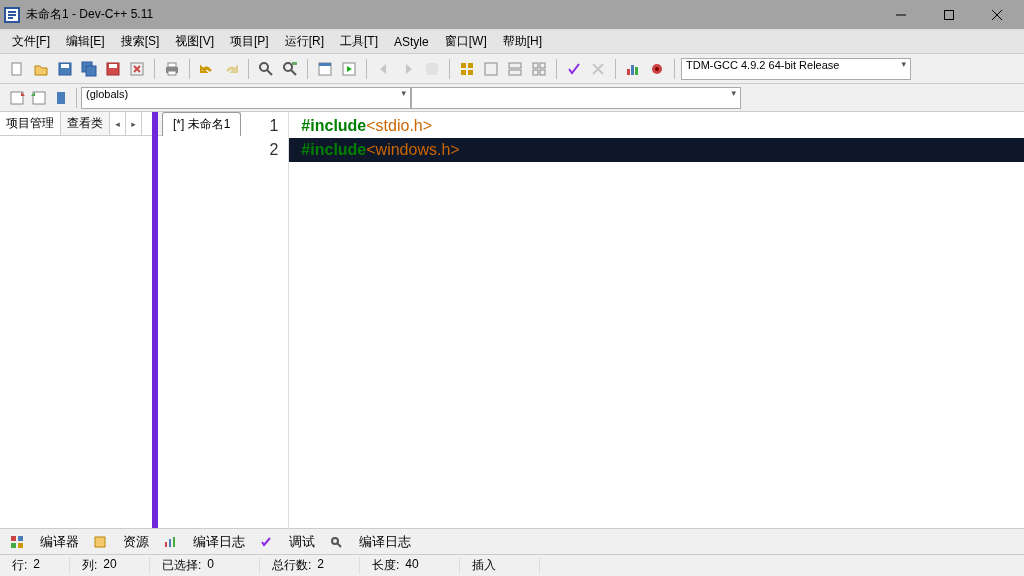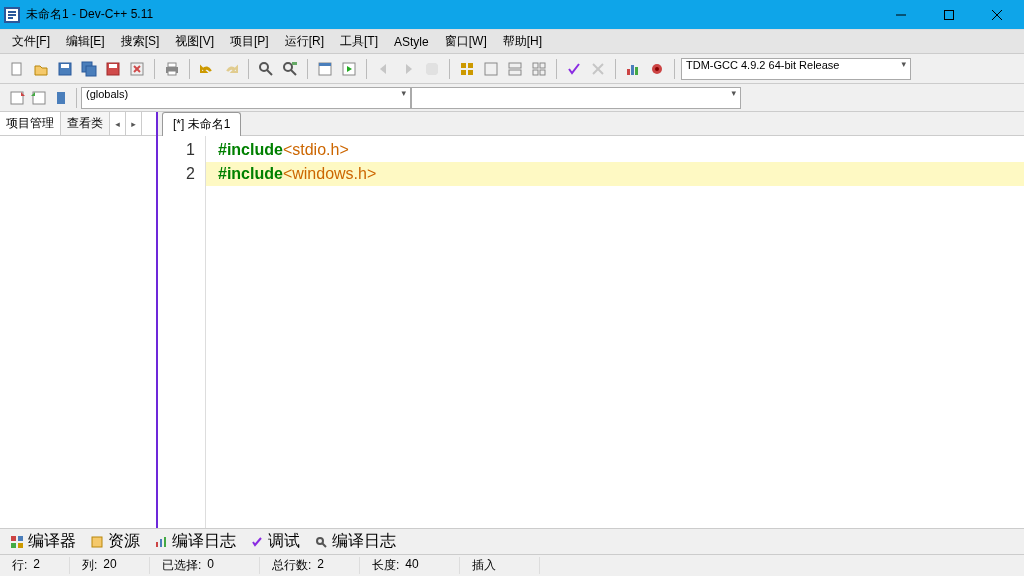--- a/index.html
+++ b/index.html
@@ -1,48 +1,48 @@
 <!DOCTYPE html>
 <html><head>
 <meta charset="utf-8">
 <style>
 * { box-sizing: border-box; margin: 0; padding: 0; font-family: "Microsoft YaHei", SimSun, sans-serif; }
 body { width: 1024px; height: 576px; background: #fff; overflow: hidden; font-size: 12px; display: flex; flex-direction: column; }
-.titlebar { height: 30px; background: #0ea5e9; border-bottom: 1px solid #ddd; display: flex; align-items: center; padding: 0 4px; }
+.titlebar { height: 30px; background: #a3a3a3; border-bottom: 1px solid #ddd; display: flex; align-items: center; padding: 0 4px; }
 .titlebar .app-icon { width: 16px; height: 16px; margin-right: 6px; }
 .titlebar .title-text { flex: 1; font-size: 12px; color: #000; }
 .title-controls { display: flex; gap: 2px; }
 .title-btn { width: 46px; height: 28px; display: flex; align-items: center; justify-content: center; cursor: pointer; }
 .menubar { height: 24px; background: #e5e5e5; display: flex; align-items: center; padding: 0 4px; border-bottom: 1px solid #ccc; }
 .menu-item { padding: 3px 8px; cursor: pointer; font-size: 12px; }
 .toolbar { height: 30px; background: #f0f0f0; display: flex; align-items: center; padding: 2px 6px; gap: 2px; border-bottom: 1px solid #ccc; }
 .tb-btn { width: 22px; height: 22px; border: 1px solid transparent; display: flex; align-items: center; justify-content: center; cursor: pointer; }
 .tb-sep { width: 1px; height: 20px; background: #bbb; margin: 0 4px; }
 .combo { height: 22px; border: 1px solid #aaa; background: #fff; font-family: Consolas, monospace; font-size: 11px; padding: 0 4px; display: flex; align-items: flex-start; justify-content: space-between; }
 .combo .arrow { font-size: 9px; color: #555; }
 .secondbar { height: 28px; background: #f0f0f0; display: flex; align-items: center; padding: 2px 6px; gap: 0; border-bottom: 1px solid #ccc; }
 .workspace { flex: 1; display: flex; min-height: 0; }
-.side-tabs { width: 158px; border-right: 2px solid #6d28d9; background: #fff; display: flex; flex-direction: column; }
+.side-tabs { width: 158px; border-right: 6px solid #6d28d9; background: #fff; display: flex; flex-direction: column; }
 .side-tab-row { display: flex; border-bottom: 1px solid #ccc; height: 24px; }
 .side-tab { padding: 4px 6px; font-size: 12px; border-right: 1px solid #ccc; cursor: pointer; background: #f5f5f5; display:flex; align-items:center; }
 .side-tab.active { background: #fff; font-weight: normal; }
 .side-nav-btn { width: 16px; display:flex; align-items:center; justify-content:center; border-right:1px solid #ccc; cursor:pointer; font-size:9px; color:#555;}
-.editor-area { flex: 1; display: flex; flex-direction: column; }
+.editor-area { flex: 1; display: flex; flex-direction: row; }
 .file-tabs { height: 24px; display: flex; align-items: flex-end; background: #f0f0f0; border-bottom: 1px solid #ccc; padding-left: 4px; }
 .file-tab { padding: 3px 10px; border: 1px solid #999; border-bottom: none; background: #fff; font-size: 12px; cursor: pointer; border-radius: 3px 3px 0 0; margin-bottom: -1px;}
 .code-area { flex: 1; display: flex; font-family: Consolas, "Courier New", monospace; font-size: 16px; background: #fff; overflow: hidden; }
 .gutter { width: 48px; background: #fff; border-right: 1px solid #ddd; text-align: right; padding-right: 10px; padding-top: 2px; color: #333; user-select: none; }
 .gutter div { line-height: 24px; }
 .code-lines { flex: 1; padding-top: 2px; }
 .code-line { line-height: 24px; padding-left: 12px; white-space: pre; }
-.code-line.active { background: #fef9c3; }
+.code-line.active { background: #0f172a; }
 .kw-include { color: #008000; font-weight: bold; }
 .hdr { color: #cc6600; }
 .bottom-tabs { height: 26px; background: #f0f0f0; border-top: 1px solid #ccc; display: flex; align-items: center; padding: 0 4px; gap: 2px; }
-.bt-item { display: flex; align-items: center; gap: 4px; padding: 2px 6px; cursor: pointer; font-size: 16px; }
+.bt-item { display: flex; align-items: center; gap: 16px; padding: 2px 6px; cursor: pointer; font-size: 13px; }
 .bt-icon { width: 14px; height: 14px; display:flex; align-items:center; justify-content:center; }
 .statusbar { height: 22px; background: #f0f0f0; border-top: 1px solid #ccc; display: flex; align-items: center; font-size: 12px; }
 .status-cell { padding: 0 12px; border-right: 1px solid #ddd; display:flex; gap:6px; }
 svg { display: block; }
 </style>
 </head>
 <body>
 
 <div class="titlebar">
   <span class="app-icon">

